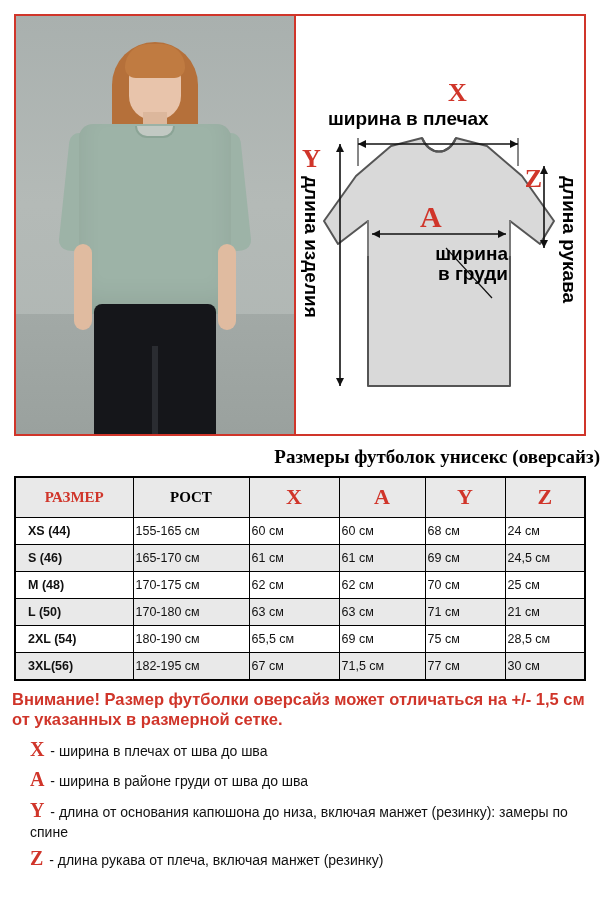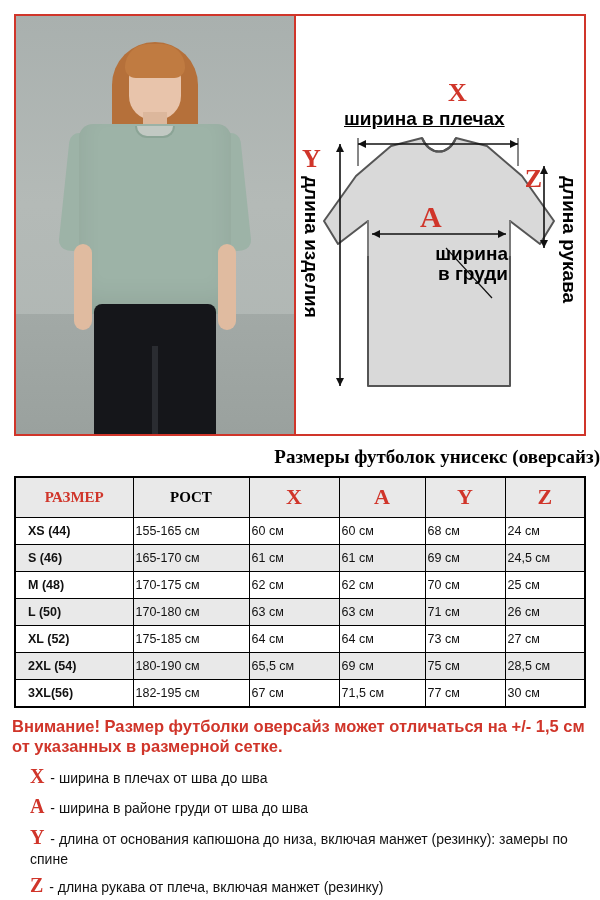--- a/index.html
+++ b/index.html
@@ -106,25 +106,24 @@
     border-left: none;
     background: #fff;
     position: relative;
     flex: none;
   }
   .diagram-box .lbl-x {
     position: absolute; left: 152px; top: 62px;
     color: #d0352a; font-weight: bold; font-size: 26px;
   }
   .diagram-box .lbl-x-text {
-    position: absolute; left: 48px; top: 92px;
+    position: absolute; left: 32px; top: 92px;
     font-family: "Liberation Sans", sans-serif;
     font-weight: bold; font-size: 19px; color: #000;
     white-space: nowrap;
-    text-decoration: underline;
   }
   .diagram-box .lbl-y {
     position: absolute; left: 6px; top: 128px;
     color: #d0352a; font-weight: bold; font-size: 26px;
   }
   .diagram-box .lbl-y-text {
     position: absolute; left: 4px; top: 160px;
     writing-mode: vertical-rl;
     font-family: "Liberation Sans", sans-serif;
     font-weight: bold; font-size: 19px; color: #000;
@@ -354,29 +353,21 @@
           <td>62 см</td>
           <td>70 см</td>
           <td>25 см</td>
         </tr>
         <tr>
           <td class="sizecol">L (50)</td>
           <td>170-180 см</td>
           <td>63 см</td>
           <td>63 см</td>
           <td>71 см</td>
-          <td>26 см</td>
-        </tr>
-        <tr>
-          <td class="sizecol">XL (52)</td>
-          <td>175-185 см</td>
-          <td>64 см</td>
-          <td>64 см</td>
-          <td>73 см</td>
-          <td>27 см</td>
+          <td>21 см</td>
         </tr>
         <tr>
           <td class="sizecol">2XL (54)</td>
           <td>180-190 см</td>
           <td>65,5 см</td>
           <td>69 см</td>
           <td>75 см</td>
           <td>28,5 см</td>
         </tr>
         <tr>

